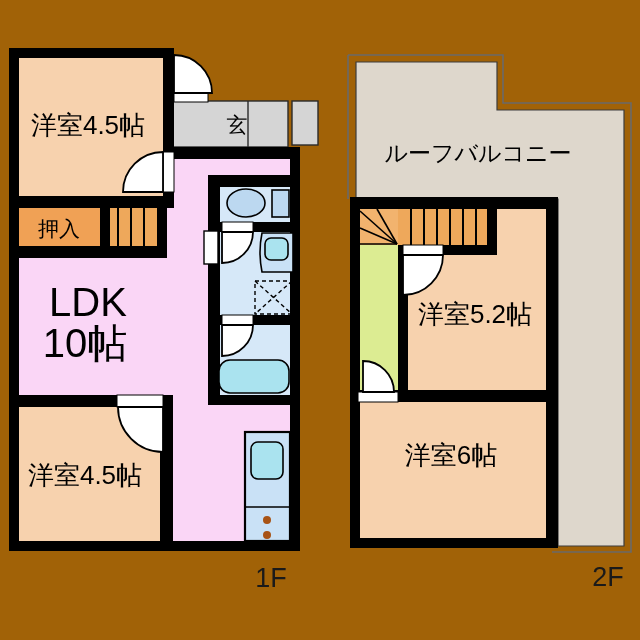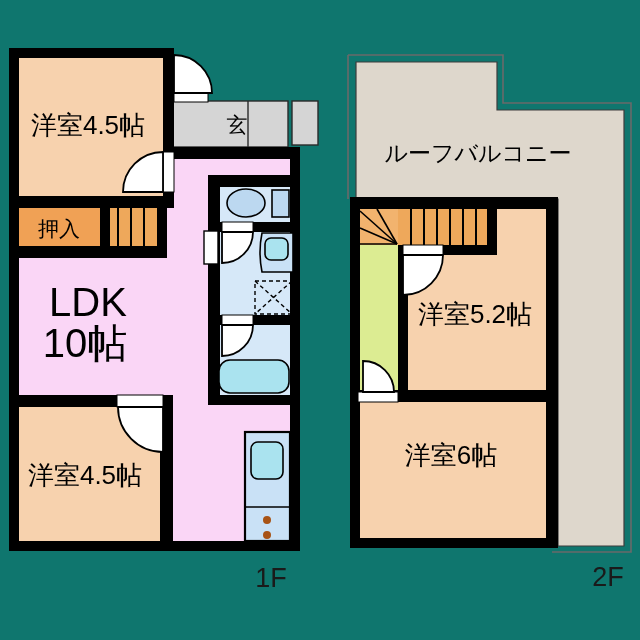--- a/index.html
+++ b/index.html
@@ -1,17 +1,17 @@
 <!DOCTYPE html>
 <html><head>
 <meta charset="utf-8">
 <style>
   html,body{margin:0;padding:0;background:#ffffff;}
   #stage{
-    position:relative;width:640px;height:640px;background:#0f766e;overflow:hidden;
+    position:relative;width:640px;height:640px;background:#a16207;overflow:hidden;
     font-family:"Liberation Sans","DejaVu Sans",sans-serif;
   }
   svg{position:absolute;left:0;top:0;}
   text{fill:#000000;font-family:"Liberation Sans","DejaVu Sans",sans-serif;}
   .lbl{font-size:26px;}
   .lbl-sm{font-size:21px;}
   .lbl-big{font-size:40px;}
   .lbl-floor{font-size:27px;fill:#1a1a1a;}
   .wall{fill:#000000;}
   .doorleaf{fill:#ffffff;stroke:#000000;stroke-width:1;}

